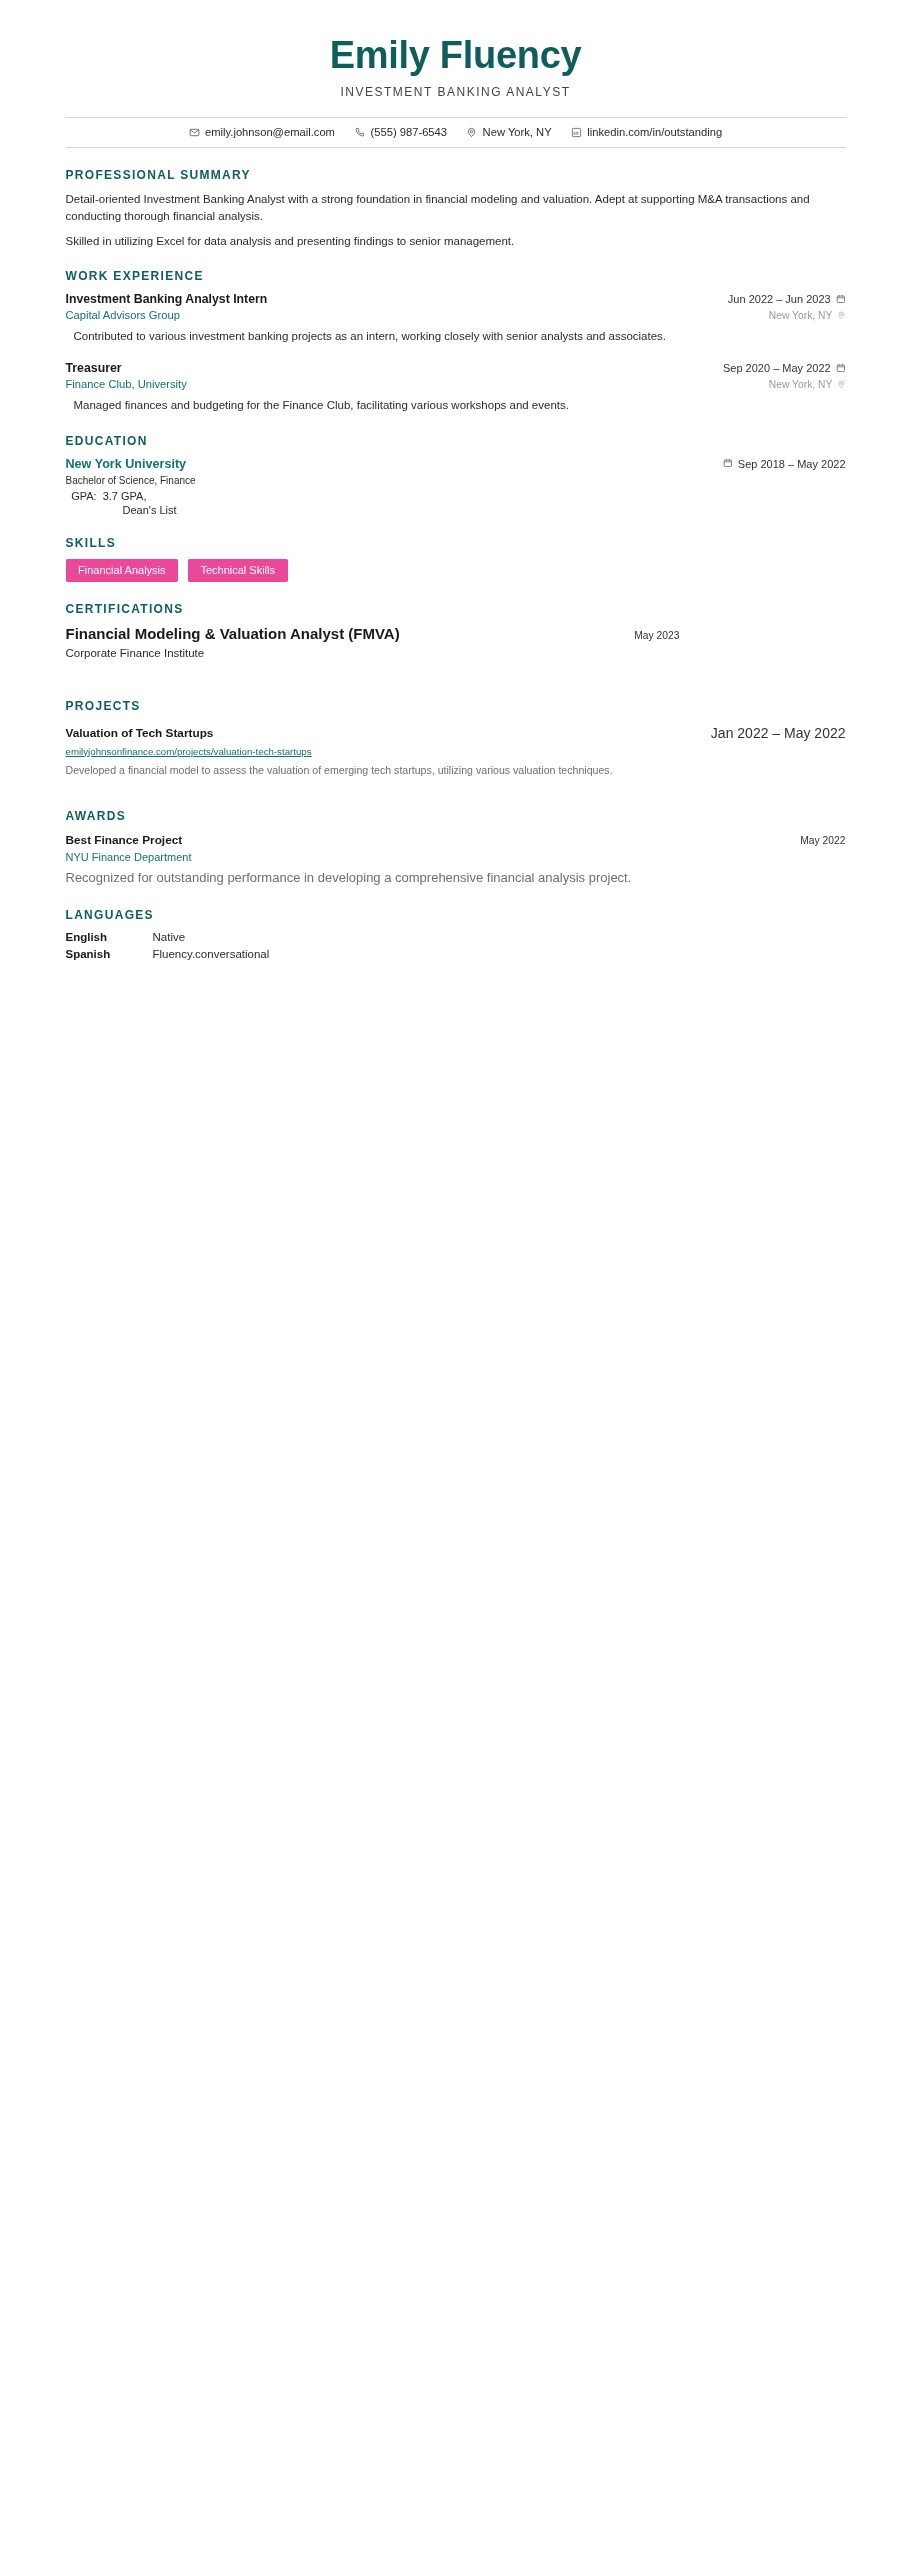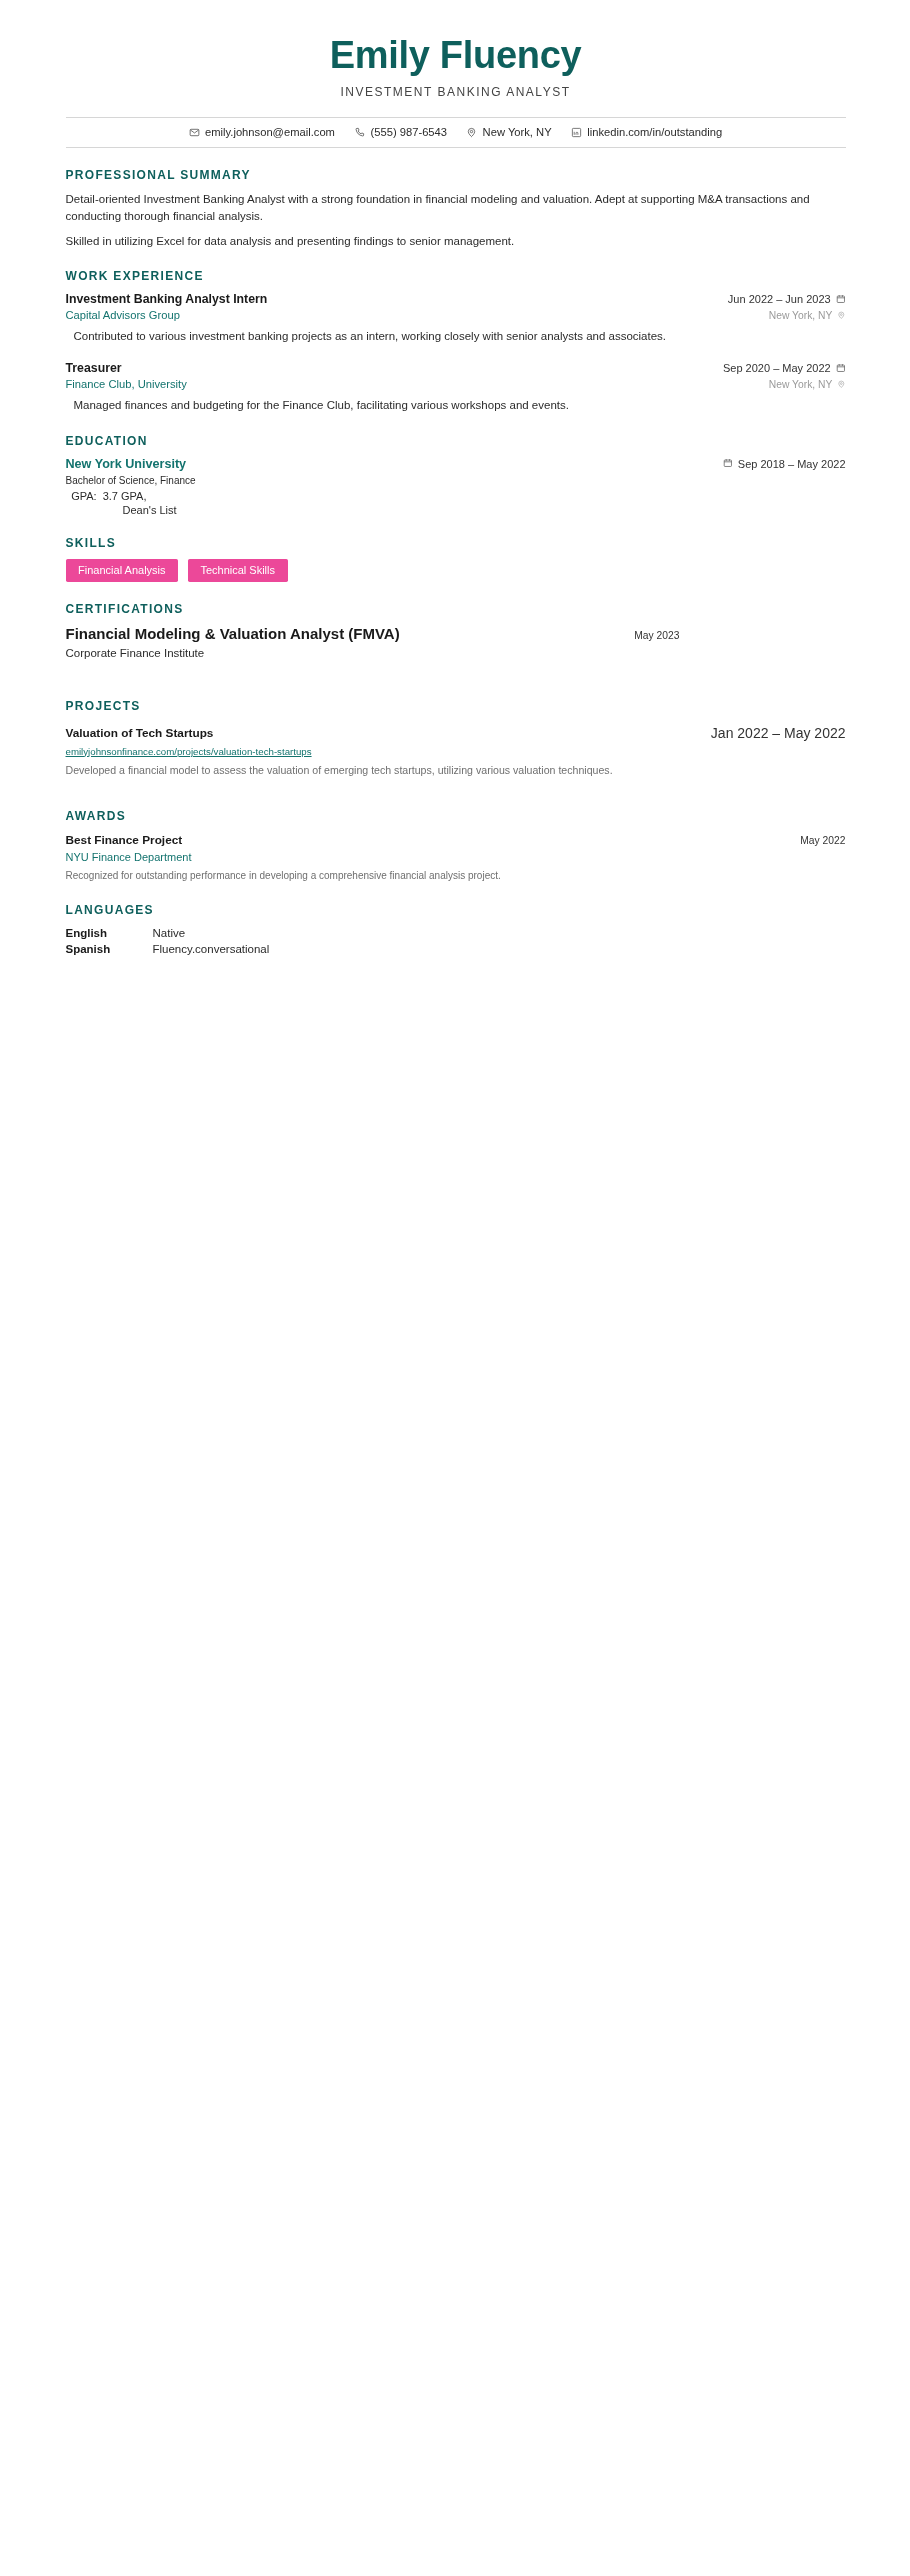--- a/index.html
+++ b/index.html
@@ -268,21 +268,21 @@
     font-size: 10.3px;
     color: #333;
     white-space: nowrap;
   }
   .award-org {
     font-size: 11px;
     color: #13736e;
     margin-top: 4.6px;
   }
   .award-desc {
-    font-size: 10px;
+    font-size: 13px;
     line-height: 1.45;
     color: #6f6f6f;
     margin-top: 6.3px;
     max-width: 768px;
   }
 
   
   .lang-list { margin-top: 8px; }
   .lang-row {
     display: flex;

